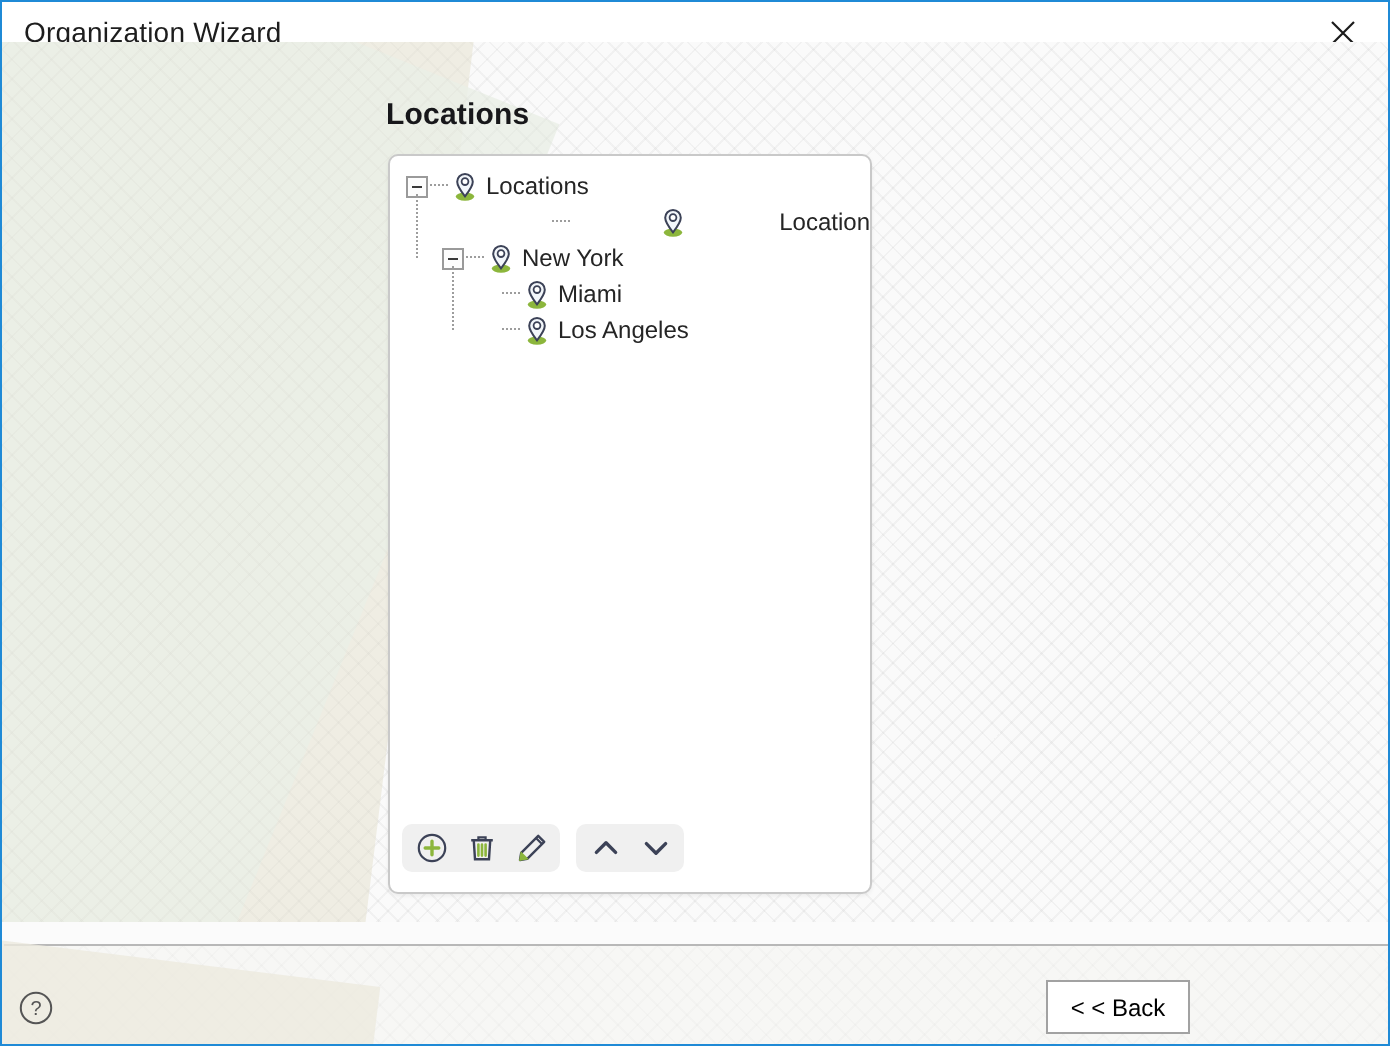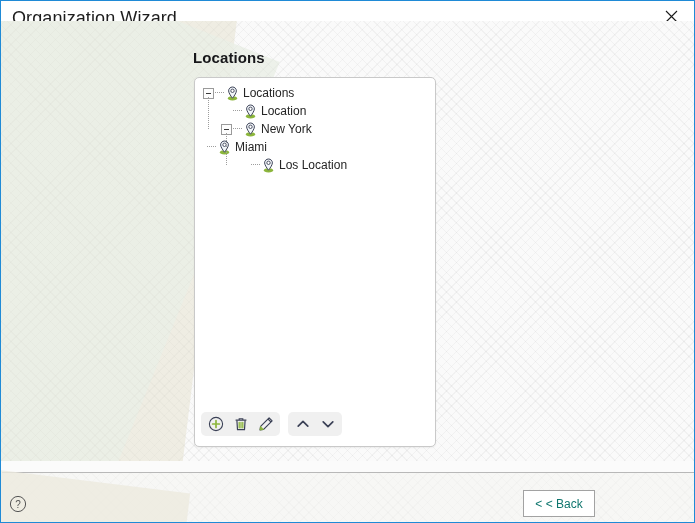--- a/index.html
+++ b/index.html
@@ -32,21 +32,21 @@
     width: 693px;
     height: 31px;
     background: #ffffff;
     border-bottom: 1px solid #e8e8e8;
     box-sizing: border-box;
   }
   .titlebar-text {
     position: absolute;
     left: 11px;
     top: 7px;
-    font-size: 18px;
+    font-size: 14px;
     color: #1d1d1d;
     letter-spacing: 0.1px;
     white-space: nowrap;
   }
   .close-btn {
     position: absolute;
     right: 0; top: 0;
     width: 45px;
     height: 30px;
     display: flex;
@@ -260,21 +260,21 @@
   .help-btn svg { display: block; }
   .wiz-btn {
     position: absolute;
     top: 17px;
     height: 27px;
     box-sizing: border-box;
     background: #ffffff;
     border: 1px solid #a2a2a2;
     font-family: "Liberation Sans", sans-serif;
     font-size: 12px;
-    color: #0f766e;
+    color: #000000;
     cursor: pointer;
     padding: 0;
   }
   .btn-back { left: 521px; width: 72px; }
   .btn-next { left: 600px; width: 72px; }
   .btn-next .focus-ring {
     position: absolute;
     left: 2px; top: 2px; right: 2px; bottom: 2px;
     border: 1px dotted #1b1b1b;
     pointer-events: none;
@@ -316,21 +316,21 @@
             <span class="dotlead"></span>
             <span class="pin">
               <svg width="13" height="15" viewBox="0 0 13 15">
                 <ellipse cx="6.5" cy="12.3" rx="4.6" ry="2.1" fill="#8cb63c"></ellipse>
                 <path d="M6.5 1.0 C4.3 1.0 2.6 2.7 2.6 4.9 C2.6 7.0 5.4 10.8 6.5 12.2 C7.6 10.8 10.4 7.0 10.4 4.9 C10.4 2.7 8.7 1.0 6.5 1.0 Z" fill="#f2f6fa" stroke="#3c4257" stroke-width="1"></path>
                 <circle cx="6.5" cy="4.8" r="1.7" fill="#ffffff" stroke="#3c4257" stroke-width="0.9"></circle>
               </svg>
             </span>
             <span class="tree-label">Locations</span>
           </div>
-          <div class="tree-row" style="padding-left: 26px;">
+          <div class="tree-row" style="padding-left: 26px; justify-content: space-between;">
             <span class="expander-spacer"></span>
             <span class="dotlead"></span>
             <span class="pin">
               <svg width="13" height="15" viewBox="0 0 13 15">
                 <ellipse cx="6.5" cy="12.3" rx="4.6" ry="2.1" fill="#8cb63c"></ellipse>
                 <path d="M6.5 1.0 C4.3 1.0 2.6 2.7 2.6 4.9 C2.6 7.0 5.4 10.8 6.5 12.2 C7.6 10.8 10.4 7.0 10.4 4.9 C10.4 2.7 8.7 1.0 6.5 1.0 Z" fill="#f2f6fa" stroke="#3c4257" stroke-width="1"></path>
                 <circle cx="6.5" cy="4.8" r="1.7" fill="#ffffff" stroke="#3c4257" stroke-width="0.9"></circle>
               </svg>
             </span>
             <span class="tree-label">Location</span>
@@ -340,21 +340,21 @@
             <span class="dotlead"></span>
             <span class="pin">
               <svg width="13" height="15" viewBox="0 0 13 15">
                 <ellipse cx="6.5" cy="12.3" rx="4.6" ry="2.1" fill="#8cb63c"></ellipse>
                 <path d="M6.5 1.0 C4.3 1.0 2.6 2.7 2.6 4.9 C2.6 7.0 5.4 10.8 6.5 12.2 C7.6 10.8 10.4 7.0 10.4 4.9 C10.4 2.7 8.7 1.0 6.5 1.0 Z" fill="#f2f6fa" stroke="#3c4257" stroke-width="1"></path>
                 <circle cx="6.5" cy="4.8" r="1.7" fill="#ffffff" stroke="#3c4257" stroke-width="0.9"></circle>
               </svg>
             </span>
             <span class="tree-label">New York</span>
           </div>
-          <div class="tree-row" style="">
+          <div class="tree-row" style="padding-left: 44px;">
             <span class="expander-spacer"></span>
             <span class="dotlead"></span>
             <span class="pin">
               <svg width="13" height="15" viewBox="0 0 13 15">
                 <ellipse cx="6.5" cy="12.3" rx="4.6" ry="2.1" fill="#8cb63c"></ellipse>
                 <path d="M6.5 1.0 C4.3 1.0 2.6 2.7 2.6 4.9 C2.6 7.0 5.4 10.8 6.5 12.2 C7.6 10.8 10.4 7.0 10.4 4.9 C10.4 2.7 8.7 1.0 6.5 1.0 Z" fill="#f2f6fa" stroke="#3c4257" stroke-width="1"></path>
                 <circle cx="6.5" cy="4.8" r="1.7" fill="#ffffff" stroke="#3c4257" stroke-width="0.9"></circle>
               </svg>
             </span>
             <span class="tree-label">Miami</span>
@@ -362,21 +362,21 @@
           <div class="tree-row" style="padding-left: 44px;">
             <span class="expander-spacer"></span>
             <span class="dotlead"></span>
             <span class="pin">
               <svg width="13" height="15" viewBox="0 0 13 15">
                 <ellipse cx="6.5" cy="12.3" rx="4.6" ry="2.1" fill="#8cb63c"></ellipse>
                 <path d="M6.5 1.0 C4.3 1.0 2.6 2.7 2.6 4.9 C2.6 7.0 5.4 10.8 6.5 12.2 C7.6 10.8 10.4 7.0 10.4 4.9 C10.4 2.7 8.7 1.0 6.5 1.0 Z" fill="#f2f6fa" stroke="#3c4257" stroke-width="1"></path>
                 <circle cx="6.5" cy="4.8" r="1.7" fill="#ffffff" stroke="#3c4257" stroke-width="0.9"></circle>
               </svg>
             </span>
-            <span class="tree-label">Los Location</span>
+            <span class="tree-label">Los Angeles</span>
           </div>
           <div class="vline" style="left: 13px; top: 13px; height: 32px;"></div>
           <div class="vline" style="left: 31px; top: 49px; height: 32px;"></div>
         </div>
 
       <div class="tree-toolbar">
         <div class="btn-group">
 
           <button class="tbtn">
             <span>

